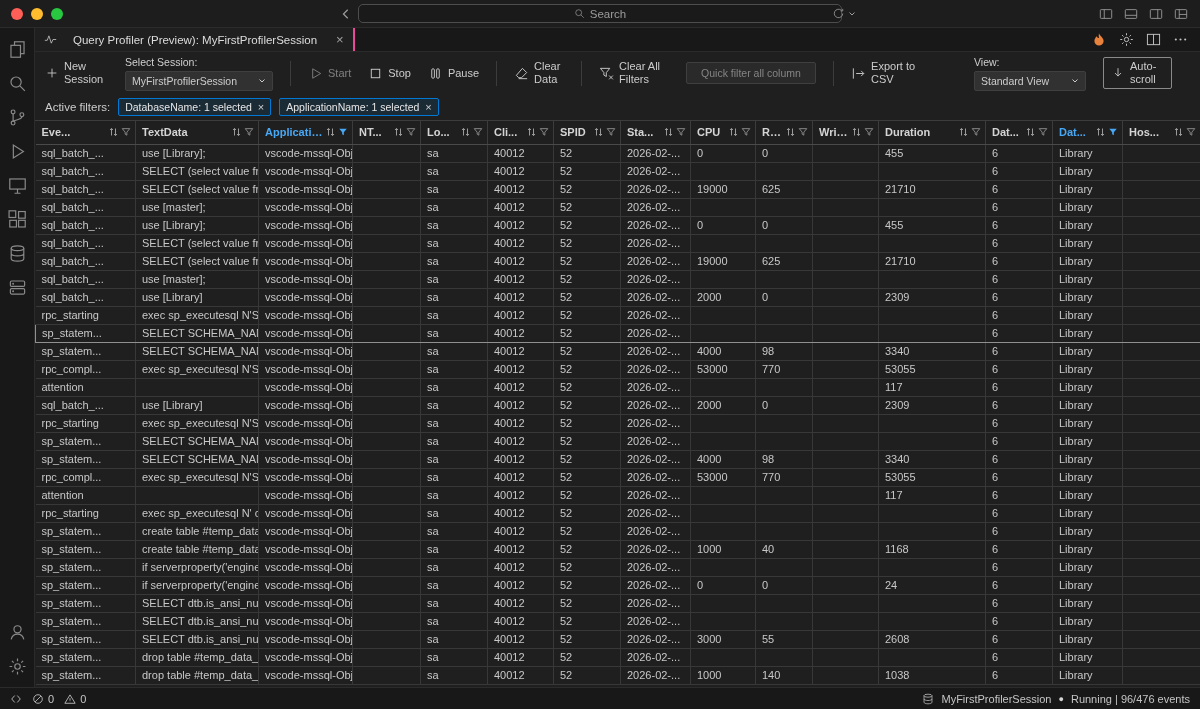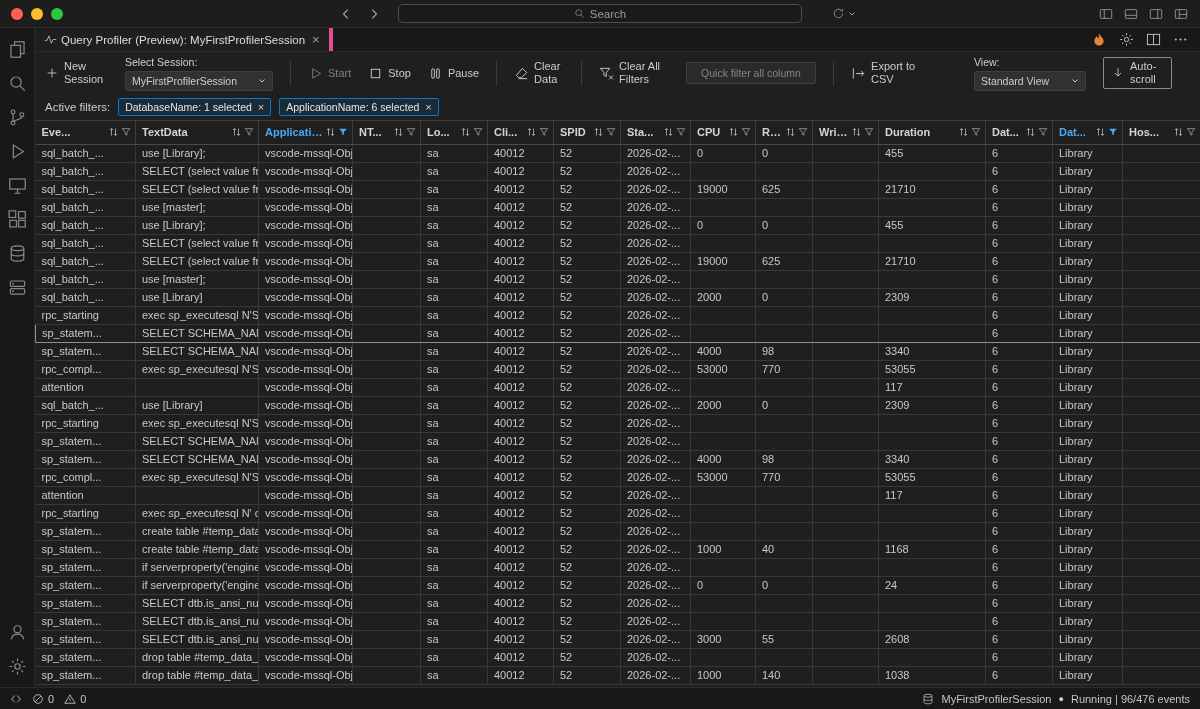--- a/index.html
+++ b/index.html
@@ -7,35 +7,35 @@
     font-family:"Liberation Sans","DejaVu Sans",sans-serif;color:#ccc}
   .window{width:1200px;height:709px;display:flex;flex-direction:column;background:#1f1f1f}
   svg{display:block}
 
   
   .titlebar{flex:0 0 28px;background:#1d1d1d;border-bottom:1px solid #2b2b2b;position:relative;display:flex;align-items:center}
   .lights{position:absolute;left:11px;display:flex;gap:8px}
   .light{width:12px;height:12px;border-radius:50%}
   .light.red{background:#ff5f57}.light.yellow{background:#febc2e}.light.green{background:#28c840}
   .nav{position:absolute;left:340px;display:flex;gap:16px;color:#9d9d9d;align-items:center}
-  .searchbox{position:absolute;left:50%;transform:translateX(-50%);width:404px;height:19px;background:#1a1a1a;
+  .searchbox{position:absolute;left:50%;transform:translateX(-50%);width:484px;height:19px;background:#1a1a1a;
     border:1px solid #4d4d4d;border-radius:5px;display:flex;align-items:center;justify-content:center;gap:5px;
     color:#9b9b9b;font-size:11.5px}
   .sync{position:absolute;left:calc(50% + 232px);display:flex;align-items:center;gap:3px;color:#9d9d9d}
   .tb-icons{position:absolute;right:12px;display:flex;gap:11px;color:#9d9d9d;align-items:center}
 
   
   .main{flex:1;display:flex;min-height:0}
   .activitybar{width:35px;background:#181818;border-right:1px solid #2b2b2b;display:flex;flex-direction:column;align-items:center;padding-top:4px}
   .ab-item{width:35px;height:34px;display:flex;align-items:center;justify-content:center;color:#8a8a8a}
   .ab-bottom{margin-top:auto;margin-bottom:4px;display:flex;flex-direction:column;align-items:center}
 
   .editor{flex:1;display:flex;flex-direction:column;min-width:0;background:#1f1f1f}
   .tabbar{flex:0 0 24px;background:#181818;display:flex;align-items:stretch;border-bottom:1px solid #2b2b2b}
-  .tab{display:flex;align-items:center;gap:4px;background:#1f1f1f;padding:0 9px;font-size:11.5px;color:#dcdcdc;border-right:4px solid #ec4899}
+  .tab{display:flex;align-items:center;gap:16px;background:#1f1f1f;padding:0 9px;font-size:11.5px;color:#dcdcdc;border-right:2px solid #ec4899}
   .tab-close{color:#a0a0a0;font-size:13px;margin-left:3px;line-height:1}
   .editor-actions{margin-left:auto;display:flex;align-items:center;gap:12px;padding-right:12px;color:#c5c5c5}
 
   
   .toolbar{flex:0 0 42px;display:flex;align-items:center;padding:0 10px;gap:17px;font-size:11px;color:#ccc}
   .tbtn{display:flex;align-items:center;gap:5px;cursor:default}
   .tbtn.disabled{opacity:.55}
   .lines{white-space:normal;line-height:1.15}
   .w54{width:44px}.w34{width:30px}.w50{width:50px}.w52{width:52px}.w38{width:34px}
   .sep{width:1px;height:25px;background:#3c3c3c}
@@ -363,21 +363,21 @@
       </div>
 
       <div class="filterbar">
         <span>Active filters:</span>
         <span class="chips">
             <span class="chip">
               <span>DatabaseName: 1 selected</span>
               <span class="chip-x">×</span>
             </span>
             <span class="chip">
-              <span>ApplicationName: 6 selected</span>
+              <span>ApplicationName: 1 selected</span>
               <span class="chip-x">×</span>
             </span>
           </span>
       </div>
 
       <div class="gridwrap">
         <table>
           <thead>
               <tr>
                 <th style="width: 100px;">

